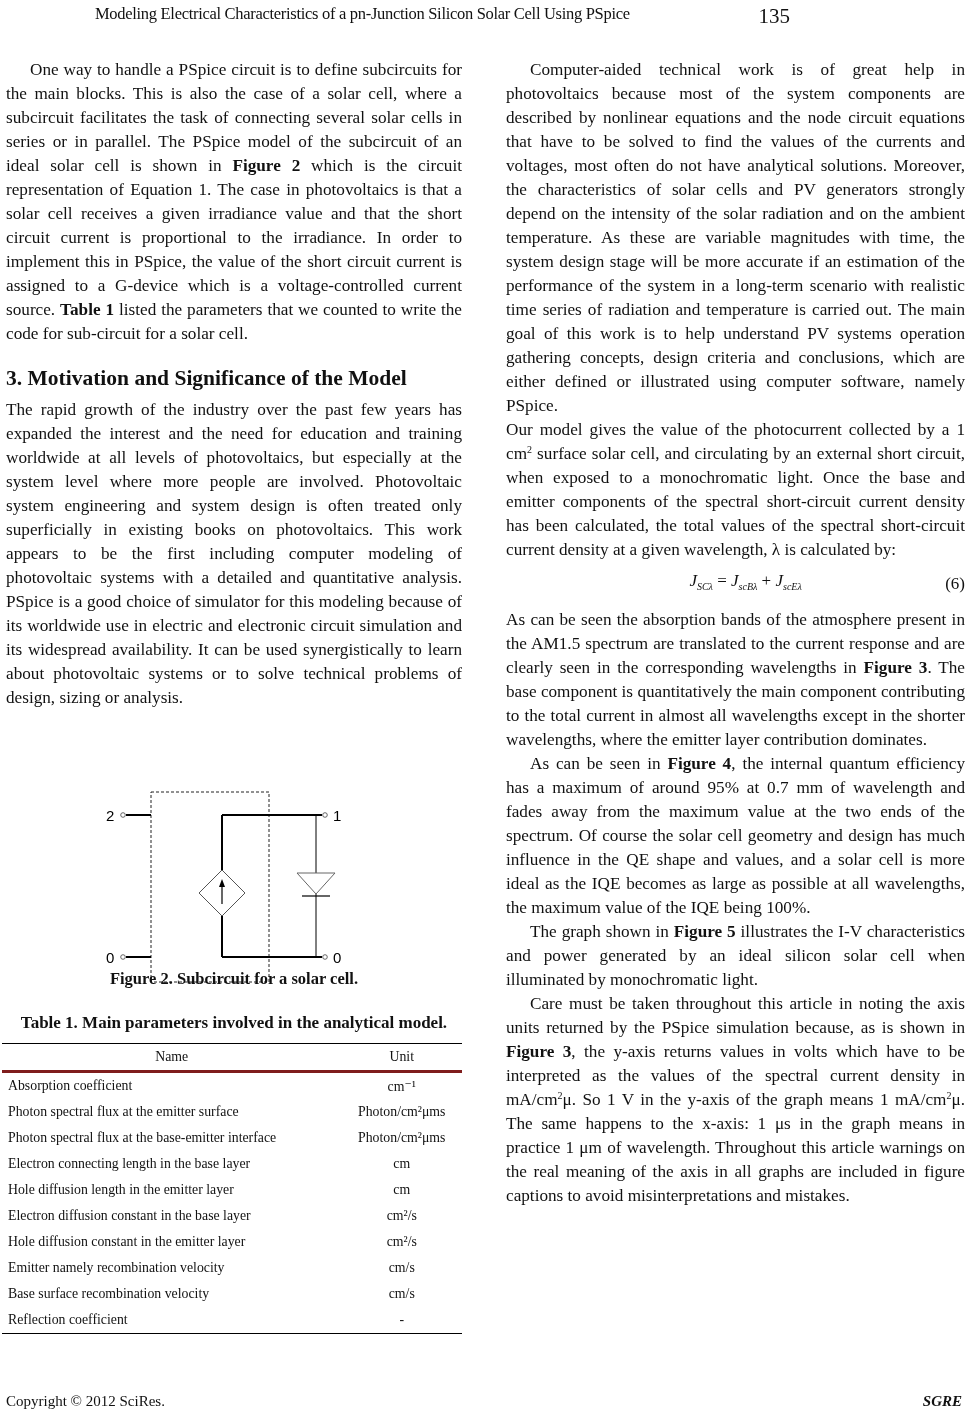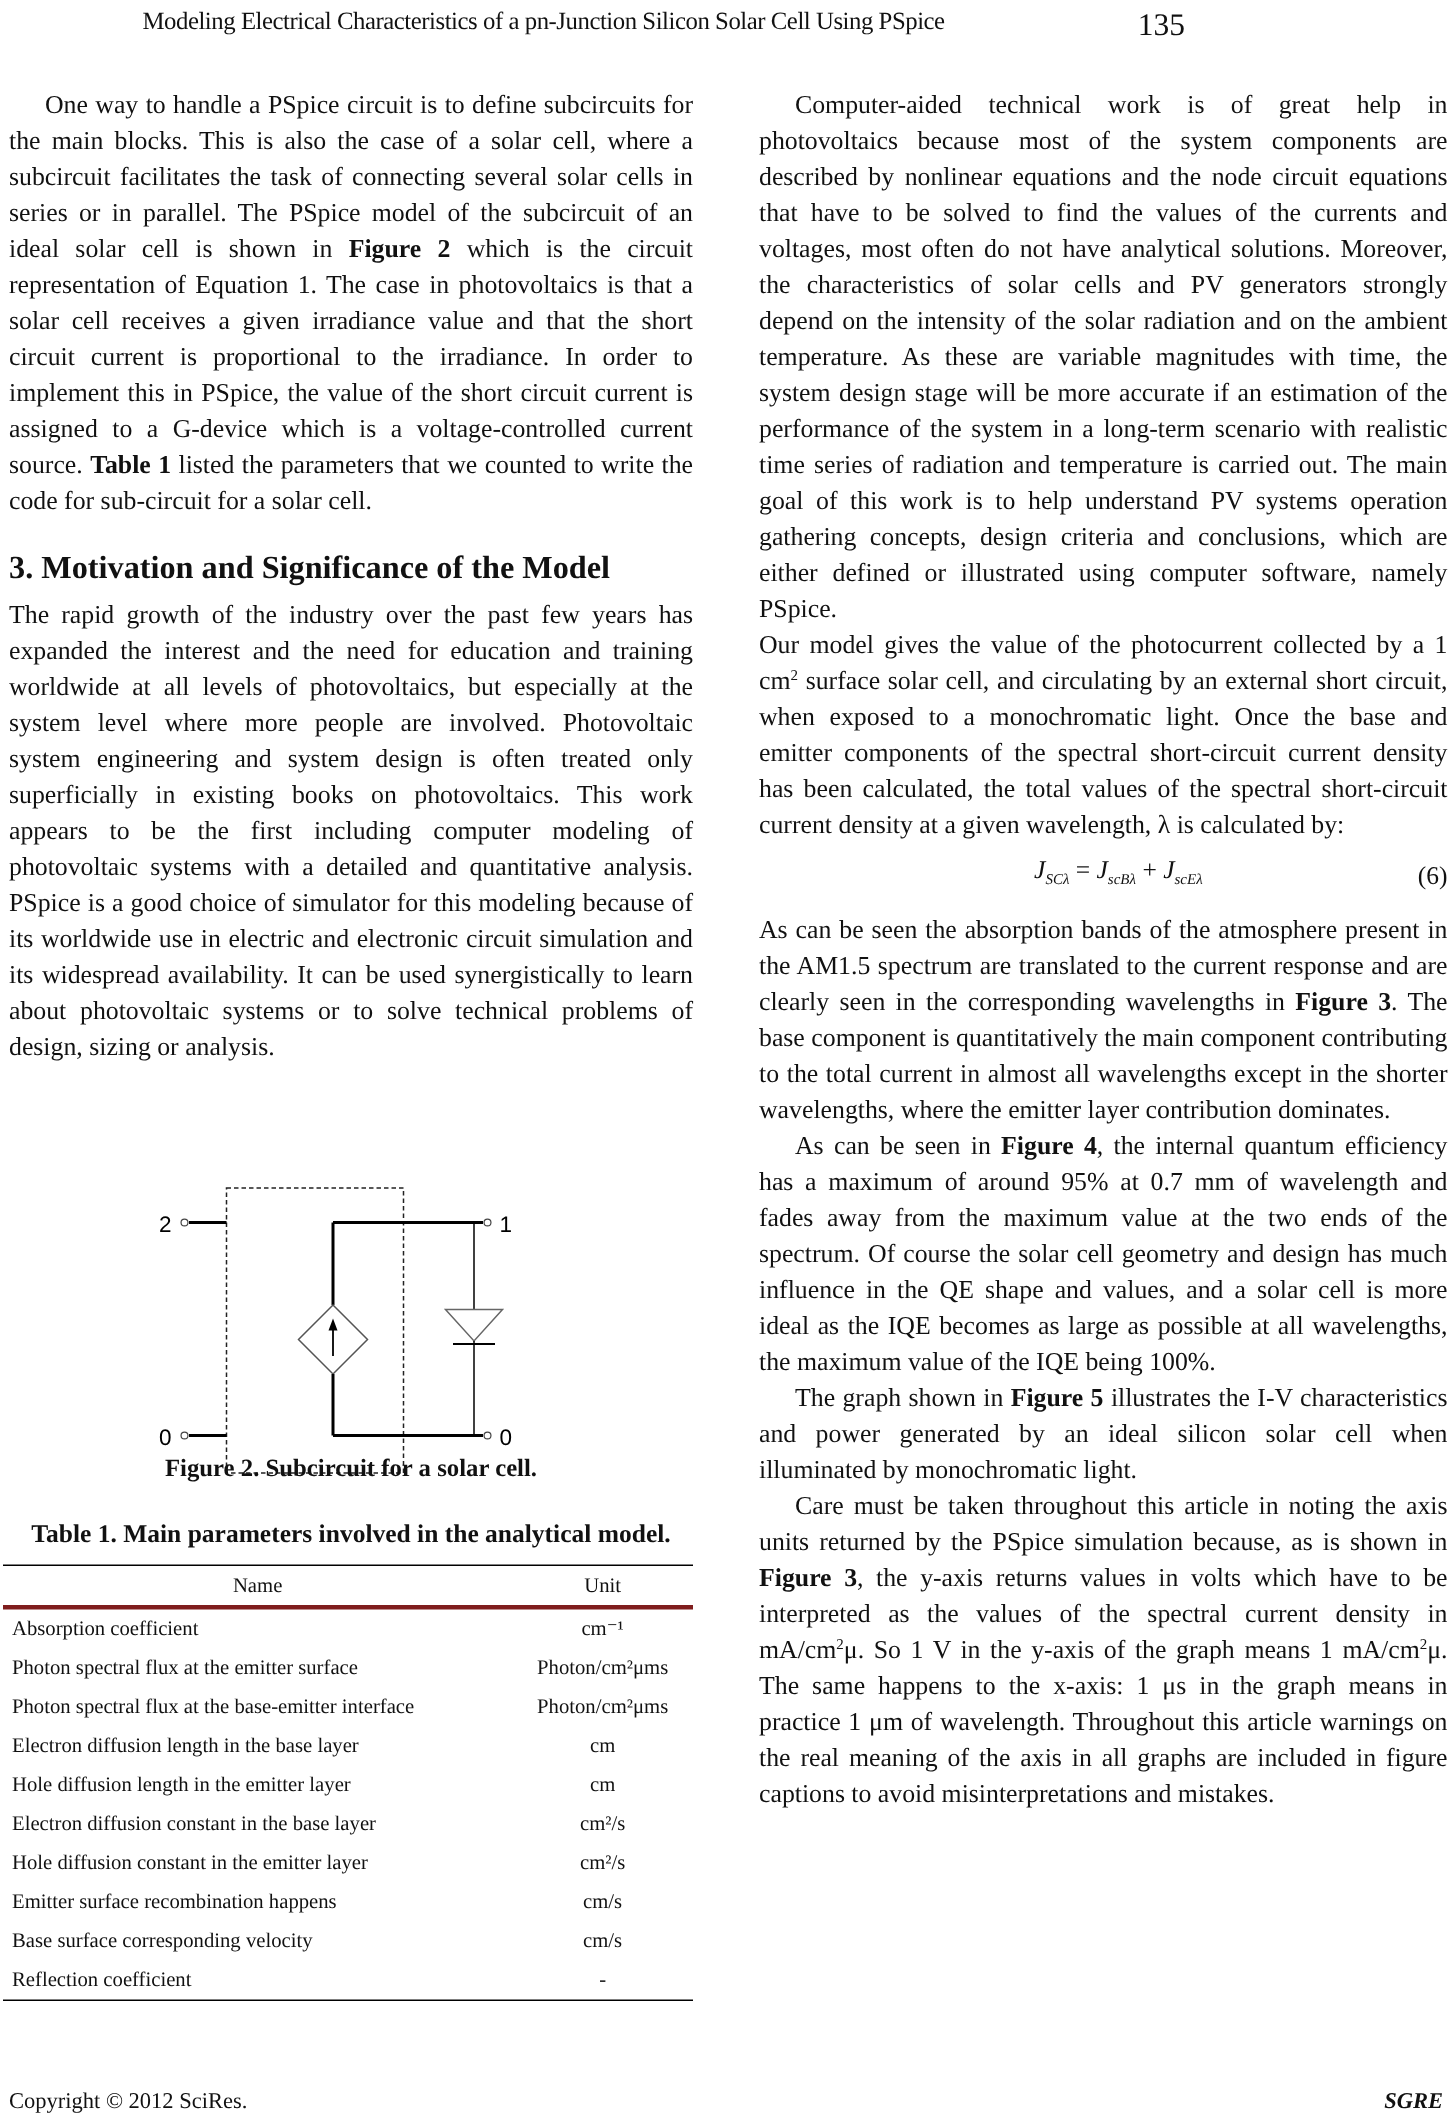--- a/index.html
+++ b/index.html
@@ -101,41 +101,41 @@
       </tr>
     <tr>
         <td>Photon spectral flux at the emitter surface</td>
         <td class="unit">Photon/cm²μms</td>
       </tr>
     <tr>
         <td>Photon spectral flux at the base-emitter interface</td>
         <td class="unit">Photon/cm²μms</td>
       </tr>
     <tr>
-        <td>Electron diffusion length in the base layer</td>
+        <td>Electron connecting length in the base layer</td>
         <td class="unit">cm</td>
       </tr>
     <tr>
         <td>Hole diffusion length in the emitter layer</td>
         <td class="unit">cm</td>
       </tr>
     <tr>
         <td>Electron diffusion constant in the base layer</td>
         <td class="unit">cm²/s</td>
       </tr>
     <tr>
         <td>Hole diffusion constant in the emitter layer</td>
         <td class="unit">cm²/s</td>
       </tr>
     <tr>
-        <td>Emitter surface recombination happens</td>
+        <td>Emitter namely recombination velocity</td>
         <td class="unit">cm/s</td>
       </tr>
     <tr>
-        <td>Base surface corresponding velocity</td>
+        <td>Base surface recombination velocity</td>
         <td class="unit">cm/s</td>
       </tr>
     <tr>
         <td>Reflection coefficient</td>
         <td class="unit">-</td>
       </tr>
   </tbody>
 </table>
 
 <div class="col right">

